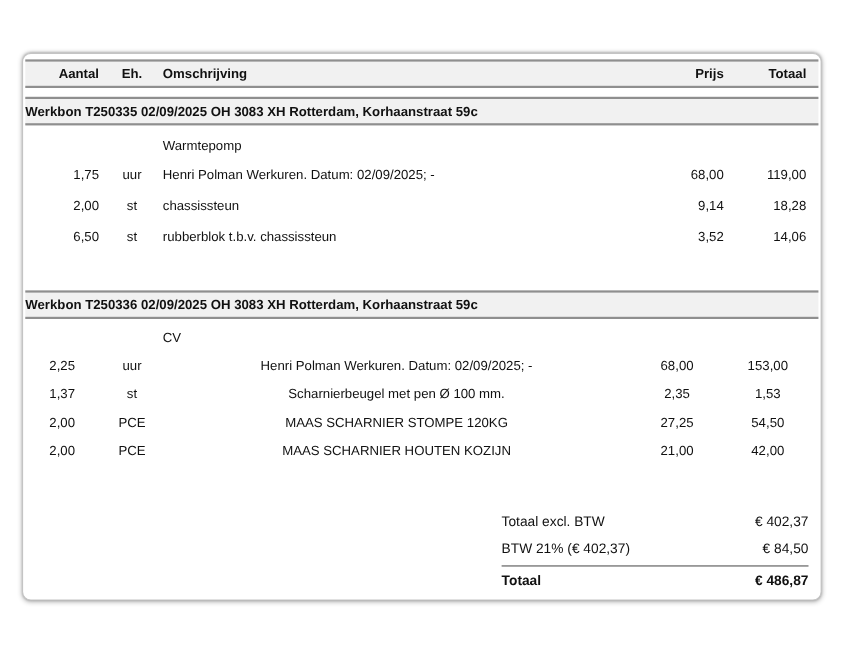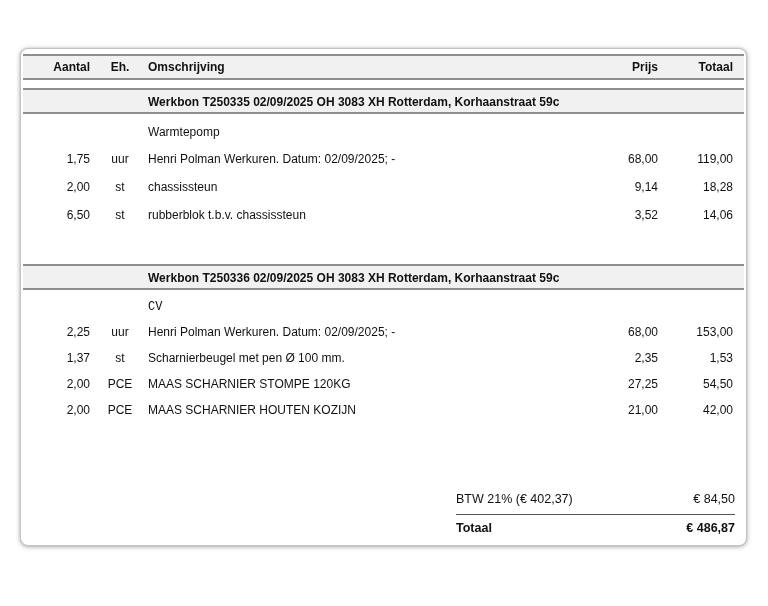--- a/index.html
+++ b/index.html
@@ -43,31 +43,30 @@
   th { font-weight: bold; height: 22px; }
   .c-aantal { text-align: right;  padding-right: 5px; }
   .c-eh     { text-align: center; }
   .c-oms    { text-align: left;   padding-left: 3px; overflow: hidden; white-space: nowrap; }
   .c-prijs  { text-align: right;  padding-right: 5px; }
   .c-totaal { text-align: right;  padding-right: 11px; }
 
   .section-band { line-height: 22px; }
   .section-title {
     display: inline-block;
-    padding-left: 125px;
     font-weight: bold;
     font-size: 12px;
     white-space: nowrap;
   }
 
   table.items { margin-top: 5px; }
   table.items tr.group-row td { height: 26px; }
   table.items tr.item-row  td { height: 28px; }
-  table.items.t2 tr.group-row td { height: 24px; font-family: Liberation Mono, monospace; }
-  table.items.t2 tr.item-row  td { height: 26px; }
+  table.items.t2 tr.group-row td { height: 24px; }
+  table.items.t2 tr.item-row  td { height: 26px; text-align: center; }
   .t1-spacer { height: 35px; }
 
   .totals {
     position: absolute;
     right: 11px;
     bottom: 4px;
     width: 279px;
   }
   .trow {
     display: flex;
@@ -207,20 +206,24 @@
         <td class="c-prijs">21,00</td>
         <td class="c-totaal">42,00</td>
       </tr>
     </tbody>
       </table>
 
   </div>
 
   <div class="totals">
     <div class="trow">
+      <span class="tlabel">Totaal excl. BTW</span>
+      <span class="tval">€ 402,37</span>
+    </div>
+    <div class="trow">
       <span class="tlabel">BTW 21% (€ 402,37)</span>
       <span class="tval">€ 84,50</span>
     </div>
     <div class="trow total-final">
       <span class="tlabel">Totaal</span>
       <span class="tval">€ 486,87</span>
     </div>
   </div>
 </div>
 

